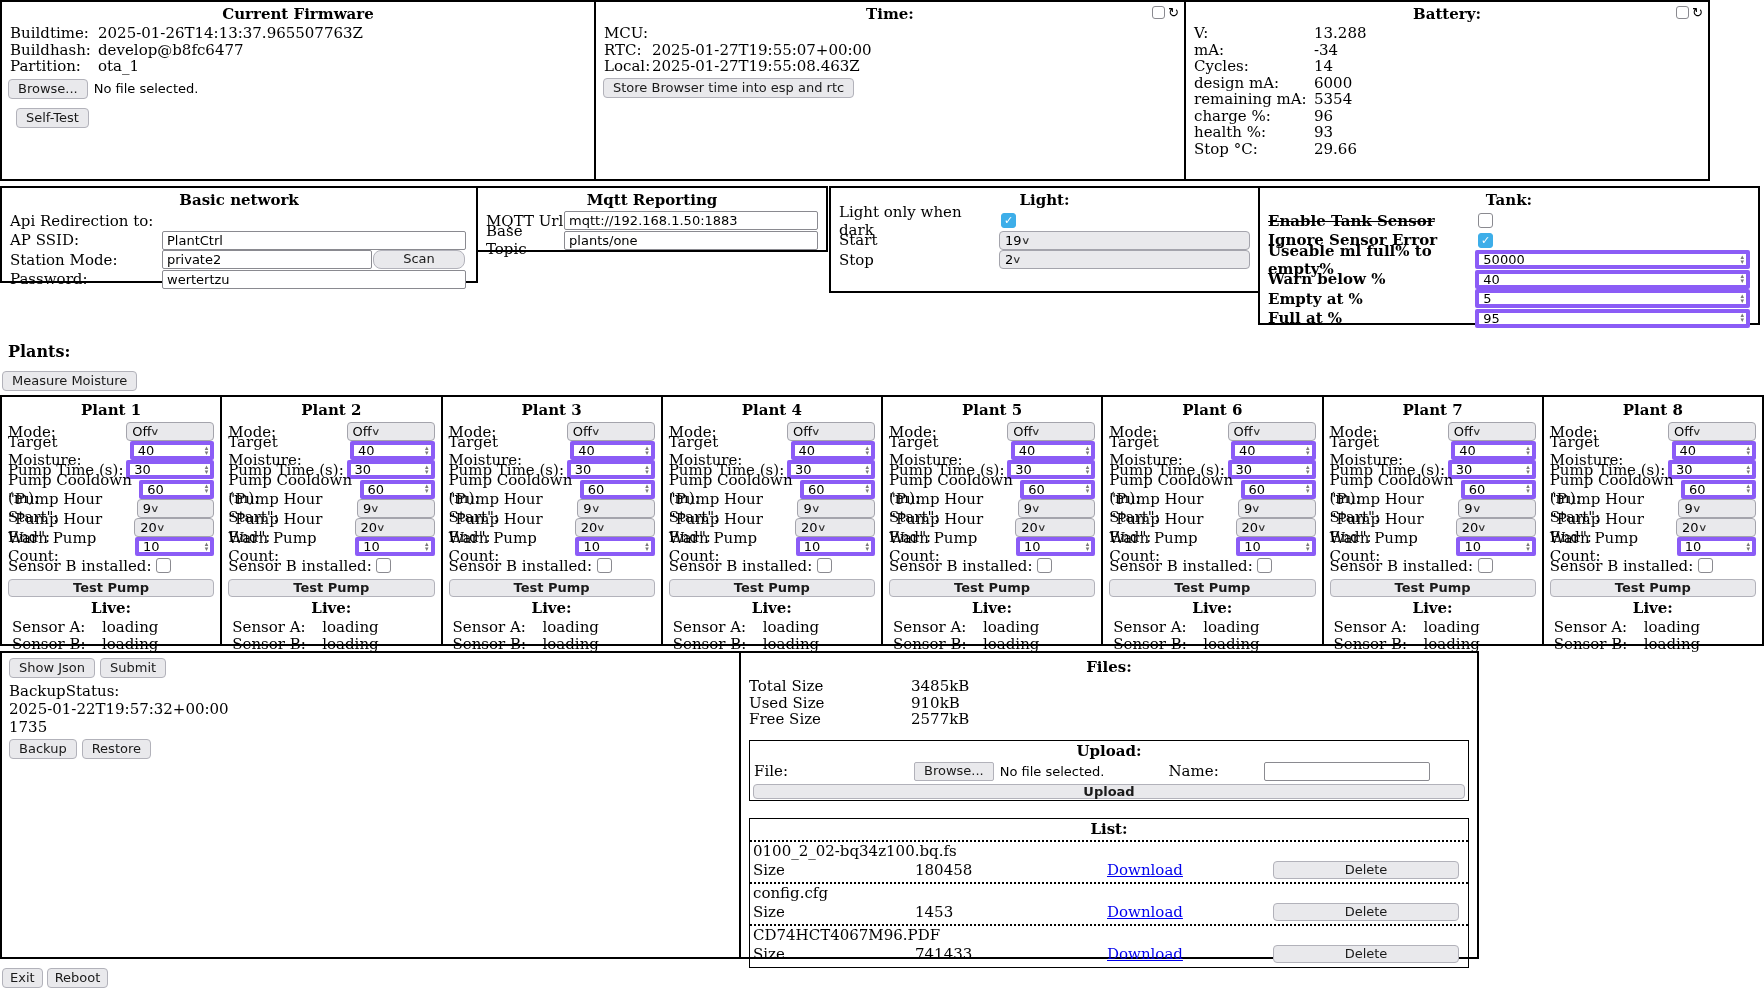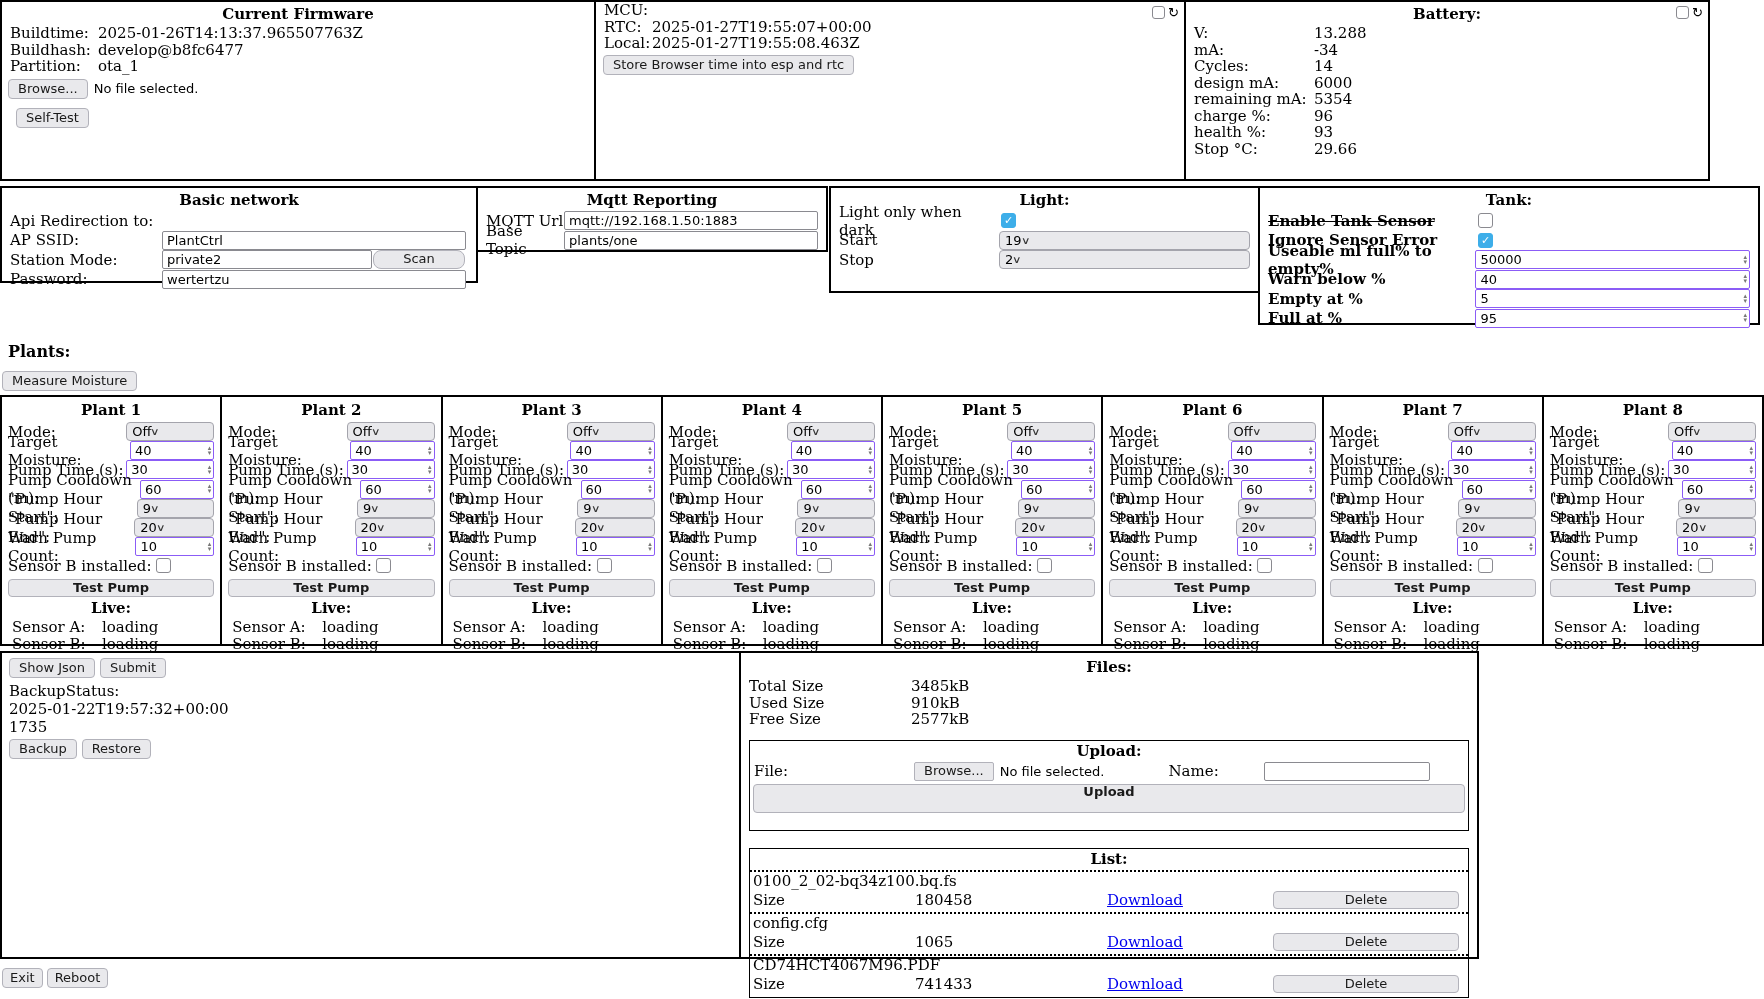--- a/index.html
+++ b/index.html
@@ -28,21 +28,21 @@
     padding:0 4px; display:inline-flex; align-items:center;
   }
   .sel {
     font-family:"DejaVu Sans", sans-serif; font-size:13px; height:19px;
     background:#e9e9ec; border:1px solid #a4a4ac; border-radius:4px;
     padding:0 5px; display:inline-flex; align-items:center; justify-content:flex-start;
   }
   .sel .chev { font-size:10px; color:#333; transform:scaleX(1.3); }
   .num {
     font-family:"DejaVu Sans", sans-serif; font-size:13px; height:19px;
-    background:#fff; border:1px solid #8b5cf6; border-radius:2px;
+    background:#fff; border:4px solid #8b5cf6; border-radius:2px;
     padding:0 2px 0 4px; display:inline-flex; align-items:center; justify-content:space-between;
   }
   .spin { display:inline-flex; flex-direction:column; line-height:5px; font-size:7px; color:#777; }
   .cb {
     width:15px; height:15px; border:1px solid #8a8a90; border-radius:3px;
     background:#fff; display:inline-flex; align-items:center; justify-content:center;
     font-size:11px; color:#fff; font-family:"DejaVu Sans", sans-serif;
   }
   .cb.on { background:#3daee9; border-color:#3daee9; }
   .cb.on::after { content:"✓"; font-weight:bold; }
@@ -98,21 +98,21 @@
   #backup .btnrow { display:flex; gap:5px; margin-bottom:4px; }
   #backup .line { line-height:18px; }
   #filesp .kv .k { width:162px; }
   .subpanel { border:1px solid #000; margin-top:12px; }
   .subtitle { text-align:center; font-weight:bold; padding:1px 0 2px; }
   .uprow { display:flex; align-items:center; padding:0 4px 2px; }
   .uprow .fk { width:160px; }
   .uprow .nofile { margin-left:6px; }
   .uprow .nk { margin-left:64px; width:96px; }
   .uprow .ti { width:166px; }
-  .upbtn { display:block; width:auto; margin:1px 3px 17px; height:29px; line-height:14px; }
+  .upbtn { display:block; width:auto; margin:1px 3px 1px; height:15px; line-height:14px; }
   #list { margin-top:17px; padding-bottom:1px; }
   .fitem { border-top:2px dotted #000; }
   .fname { line-height:17px; padding:1px 3px 0; }
   .fsize { display:flex; align-items:center; height:22px; padding:0 3px 2px; }
   .fsize .sk { width:162px; }
   .fsize .sv { width:192px; }
   .fsize .dwrap { flex:1; }
   .fsize .btn.del { width:186px; height:18px; line-height:15px; margin-right:6px; }
   .footer { display:flex; gap:4px; margin:9px 0 0 2px; }
   .btn.small { padding:0 7px; }
@@ -141,20 +141,21 @@
       <span class="nofile">No file selected.</span>
     </div>
     <div><span class="btn selftest" style="margin:9px 0 0 14px;">Self-Test</span></div>
   </div>
 
   <div class="panel" id="tm">
     <div class="hdr-ctl">
       <span class="cb"></span>
       <span class="refresh">↻</span>
     </div>
+    <div class="ptitle">Time:</div>
     <div class="kv">
         <span class="k">MCU:</span>
       </div>
     <div class="kv">
         <span class="k">RTC:</span>
         <span class="v">2025-01-27T19:55:07+00:00</span>
       </div>
     <div class="kv">
         <span class="k">Local:</span>
         <span class="v">2025-01-27T19:55:08.463Z</span>
@@ -1021,21 +1022,21 @@
             <span class="sv">180458</span>
             <span class="dwrap"><a class="dl" href="#">Download</a></span>
             <span class="btn del">Delete</span>
           </div>
         </div>
 
         <div class="fitem">
           <div class="fname">config.cfg</div>
           <div class="fsize">
             <span class="sk">Size</span>
-            <span class="sv">1065</span>
+            <span class="sv">1453</span>
             <span class="dwrap"><a class="dl" href="#">Download</a></span>
             <span class="btn del">Delete</span>
           </div>
         </div>
 
         <div class="fitem">
           <div class="fname">CD74HCT4067M96.PDF</div>
           <div class="fsize">
             <span class="sk">Size</span>
             <span class="sv">741433</span>

